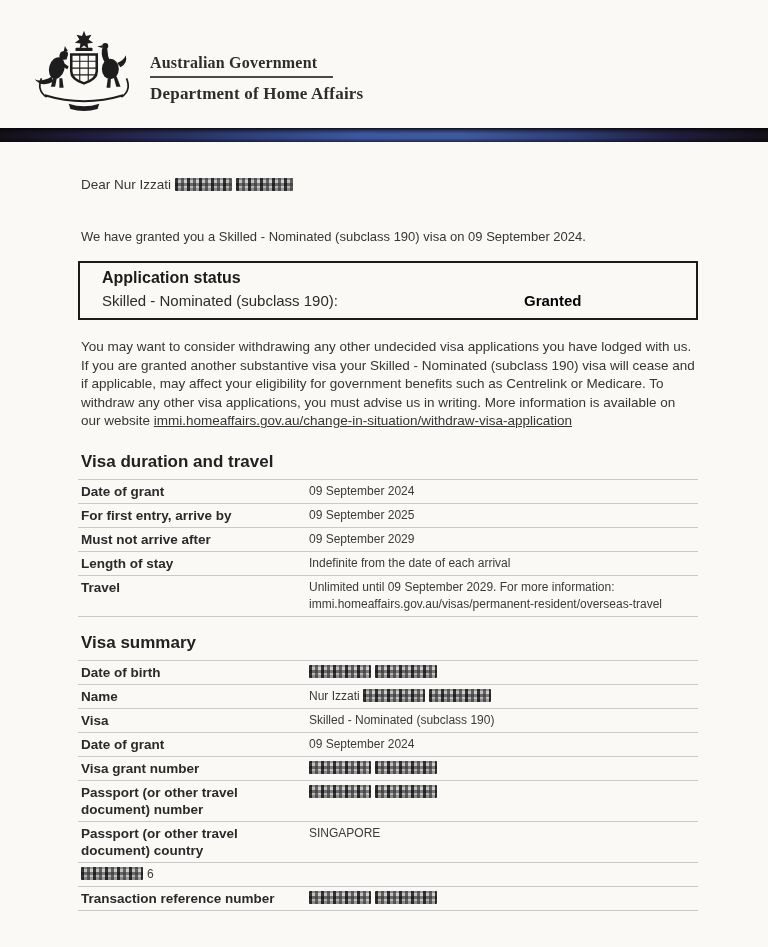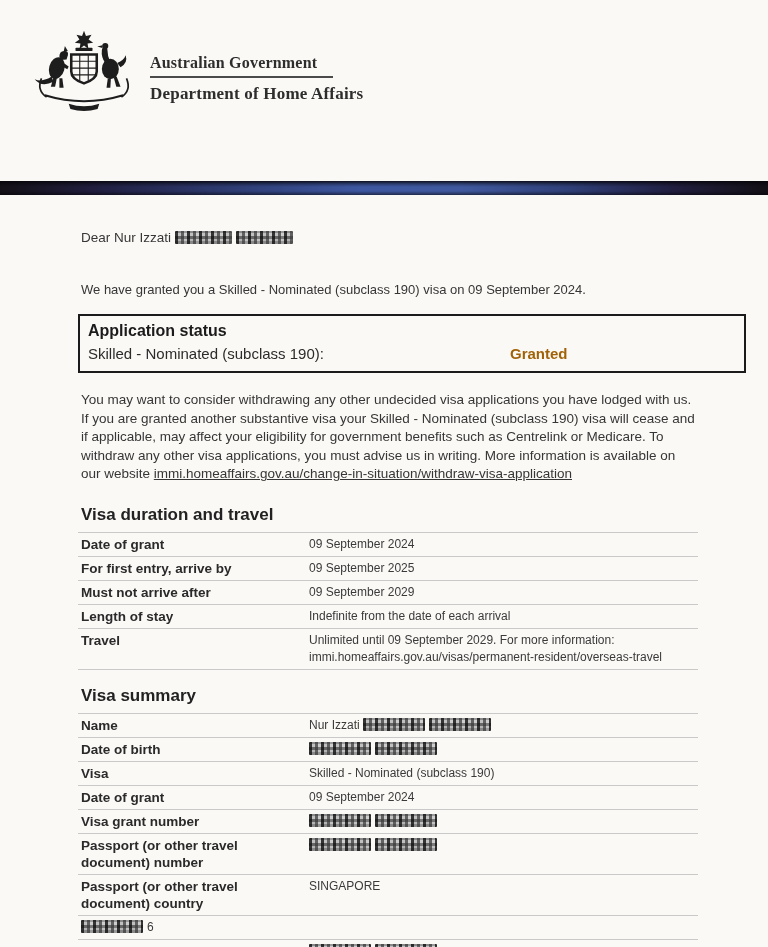--- a/index.html
+++ b/index.html
@@ -4,21 +4,21 @@
 <style>
   * { box-sizing: border-box; }
   html,body { margin:0; padding:0; }
   body {
     width:768px; height:947px; overflow:hidden;
     background:#fbf9f6;
     font-family:"Liberation Sans", sans-serif;
     color:#363636;
   }
   
-  .header { position:relative; height:181px; }
+  .header { position:relative; height:128px; }
   .coa { position:absolute; left:33px; top:29px; }
   .hdr-text { position:absolute; left:150px; top:54px; }
   .gov-name {
     font-family:"Liberation Serif", serif; font-weight:bold;
     font-size:16px; color:#2d2d2d; letter-spacing:.2px;
   }
   .hdr-rule { width:183px; height:2px; background:#4a4a4a; margin:4px 0 6px; }
   .dept-name {
     font-family:"Liberation Serif", serif; font-weight:bold;
     font-size:17px; color:#2d2d2d; letter-spacing:.2px;
@@ -29,28 +29,28 @@
     background:
       linear-gradient(180deg, rgba(5,4,8,.85) 0%, rgba(5,4,8,.3) 22%, rgba(5,4,8,0) 42%, rgba(5,4,8,0) 72%, rgba(5,4,8,.55) 100%),
       linear-gradient(90deg, #131016 0%, #201d3e 12%, #2f3f78 32%, #3d57a0 47%, #40599e 60%, #2f3f78 74%, #201d3e 88%, #131016 100%);
   }
   
   .main { margin:34px 75px 0 81px; width:614px; }
   .greeting { margin:0; font-size:13.5px; line-height:17px; }
   .intro { margin:35px 0 0; font-size:13px; line-height:17px; }
   
   .status-box {
-    margin:16px 0 0 -3px; width:668px;
+    margin:16px 0 0 -3px; width:620px;
     border:2px solid #1b1b1b;
-    padding:5px 8px 8px;
+    padding:5px 22px 8px;
     background:transparent;
   }
   .status-title { font-size:16px; font-weight:bold; color:#1b1b1b; line-height:20px; }
   .status-row { position:relative; margin-top:3px; font-size:15px; line-height:19px; color:#2b2b2b; }
-  .granted { position:absolute; left:422px; top:0; font-weight:bold; color:#a16207; }
+  .granted { position:absolute; left:422px; top:0; font-weight:bold; color:#000000; }
   
   .withdraw { margin:18px 0 0; font-size:13.5px; line-height:18.6px; }
   .withdraw a { color:#363636; text-decoration:underline; cursor:pointer; }
   
   .section-1 { margin-top:20px; }
   .section-2 { margin-top:15px; }
   h2 { font-size:17px; font-weight:bold; color:#222; margin:0; line-height:21px; }
   .table { margin-top:7px; width:620px; margin-left:-3px; }
   .trow { display:flex; border-top:1px solid #c9c9c9; padding:3px 0 3px 3px; }
   .trow:last-child { border-bottom:1px solid #c9c9c9; }
@@ -148,26 +148,26 @@
           <div class="tlabel">Travel</div>
           <div class="tvalue"><span>Unlimited until 09 September 2029. For more information: immi.homeaffairs.gov.au/visas/permanent-resident/overseas-travel</span></div>
         </div>
       </div>
   </div>
 
   <div class="section-2">
     <h2>Visa summary</h2>
     <div class="table">
         <div class="trow">
+          <div class="tlabel">Date of birth</div>
+          <div class="tvalue"><span class="redacted"></span><span class="redacted"></span></div>
+        </div>
+        <div class="trow">
           <div class="tlabel">Name</div>
           <div class="tvalue"><span>Nur Izzati </span><span class="redacted"></span><span class="redacted"></span></div>
-        </div>
-        <div class="trow">
-          <div class="tlabel">Date of birth</div>
-          <div class="tvalue"><span class="redacted"></span><span class="redacted"></span></div>
         </div>
         <div class="trow">
           <div class="tlabel">Visa</div>
           <div class="tvalue"><span>Skilled - Nominated (subclass 190)</span></div>
         </div>
         <div class="trow">
           <div class="tlabel">Date of grant</div>
           <div class="tvalue"><span>09 September 2024</span></div>
         </div>
         <div class="trow">

